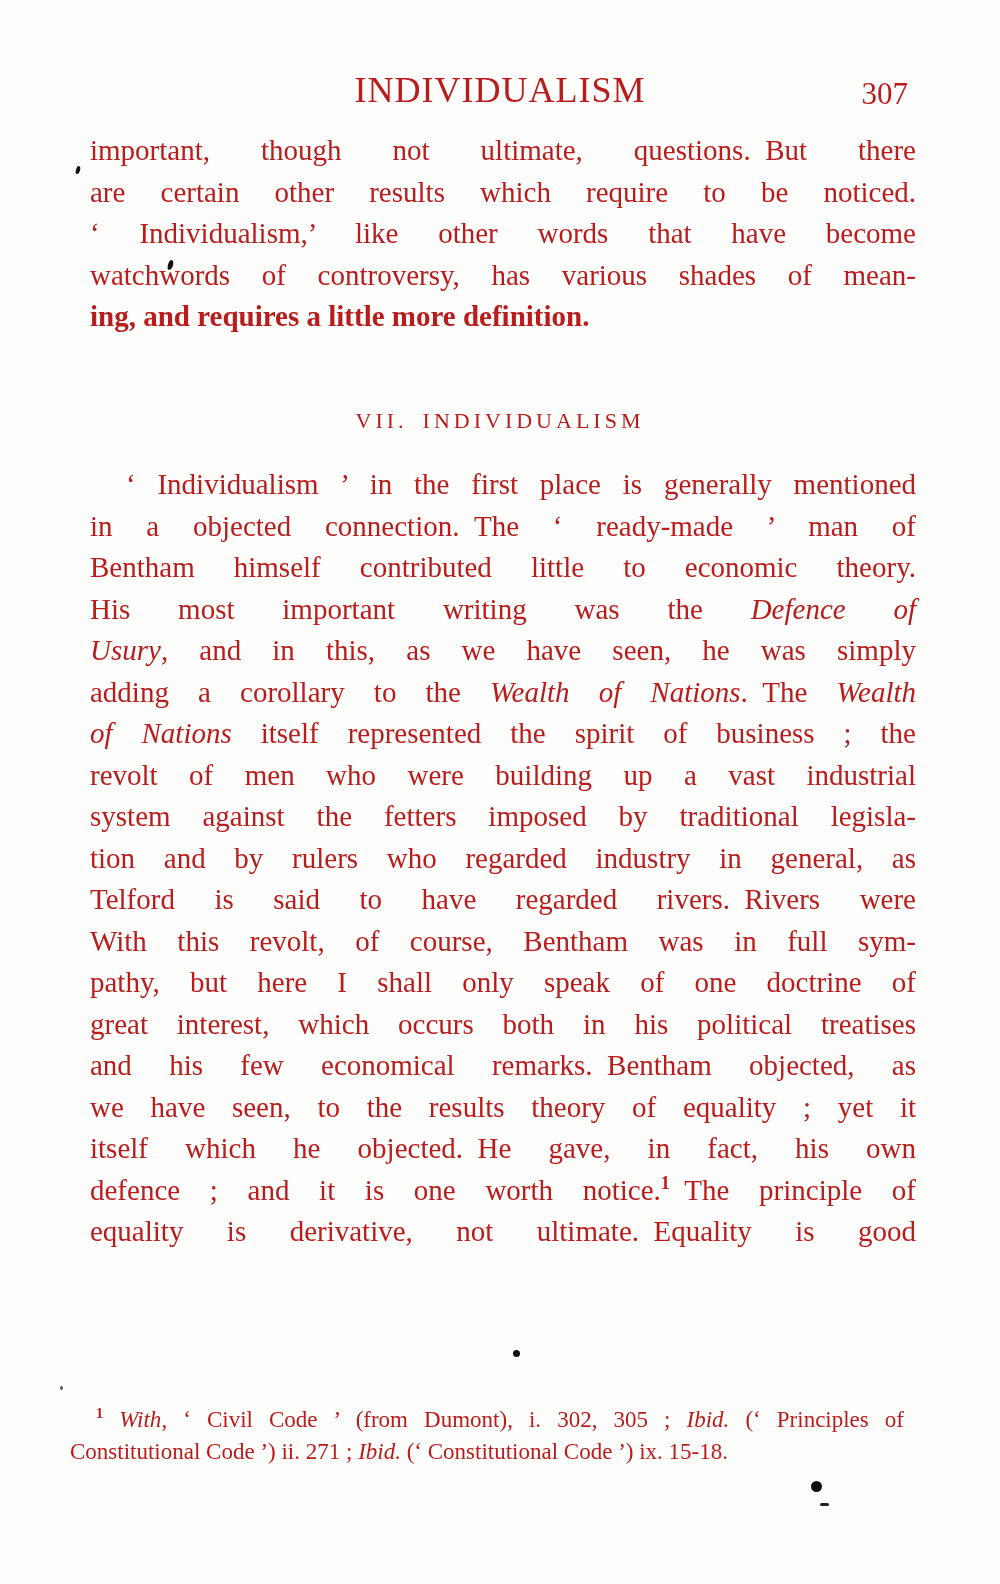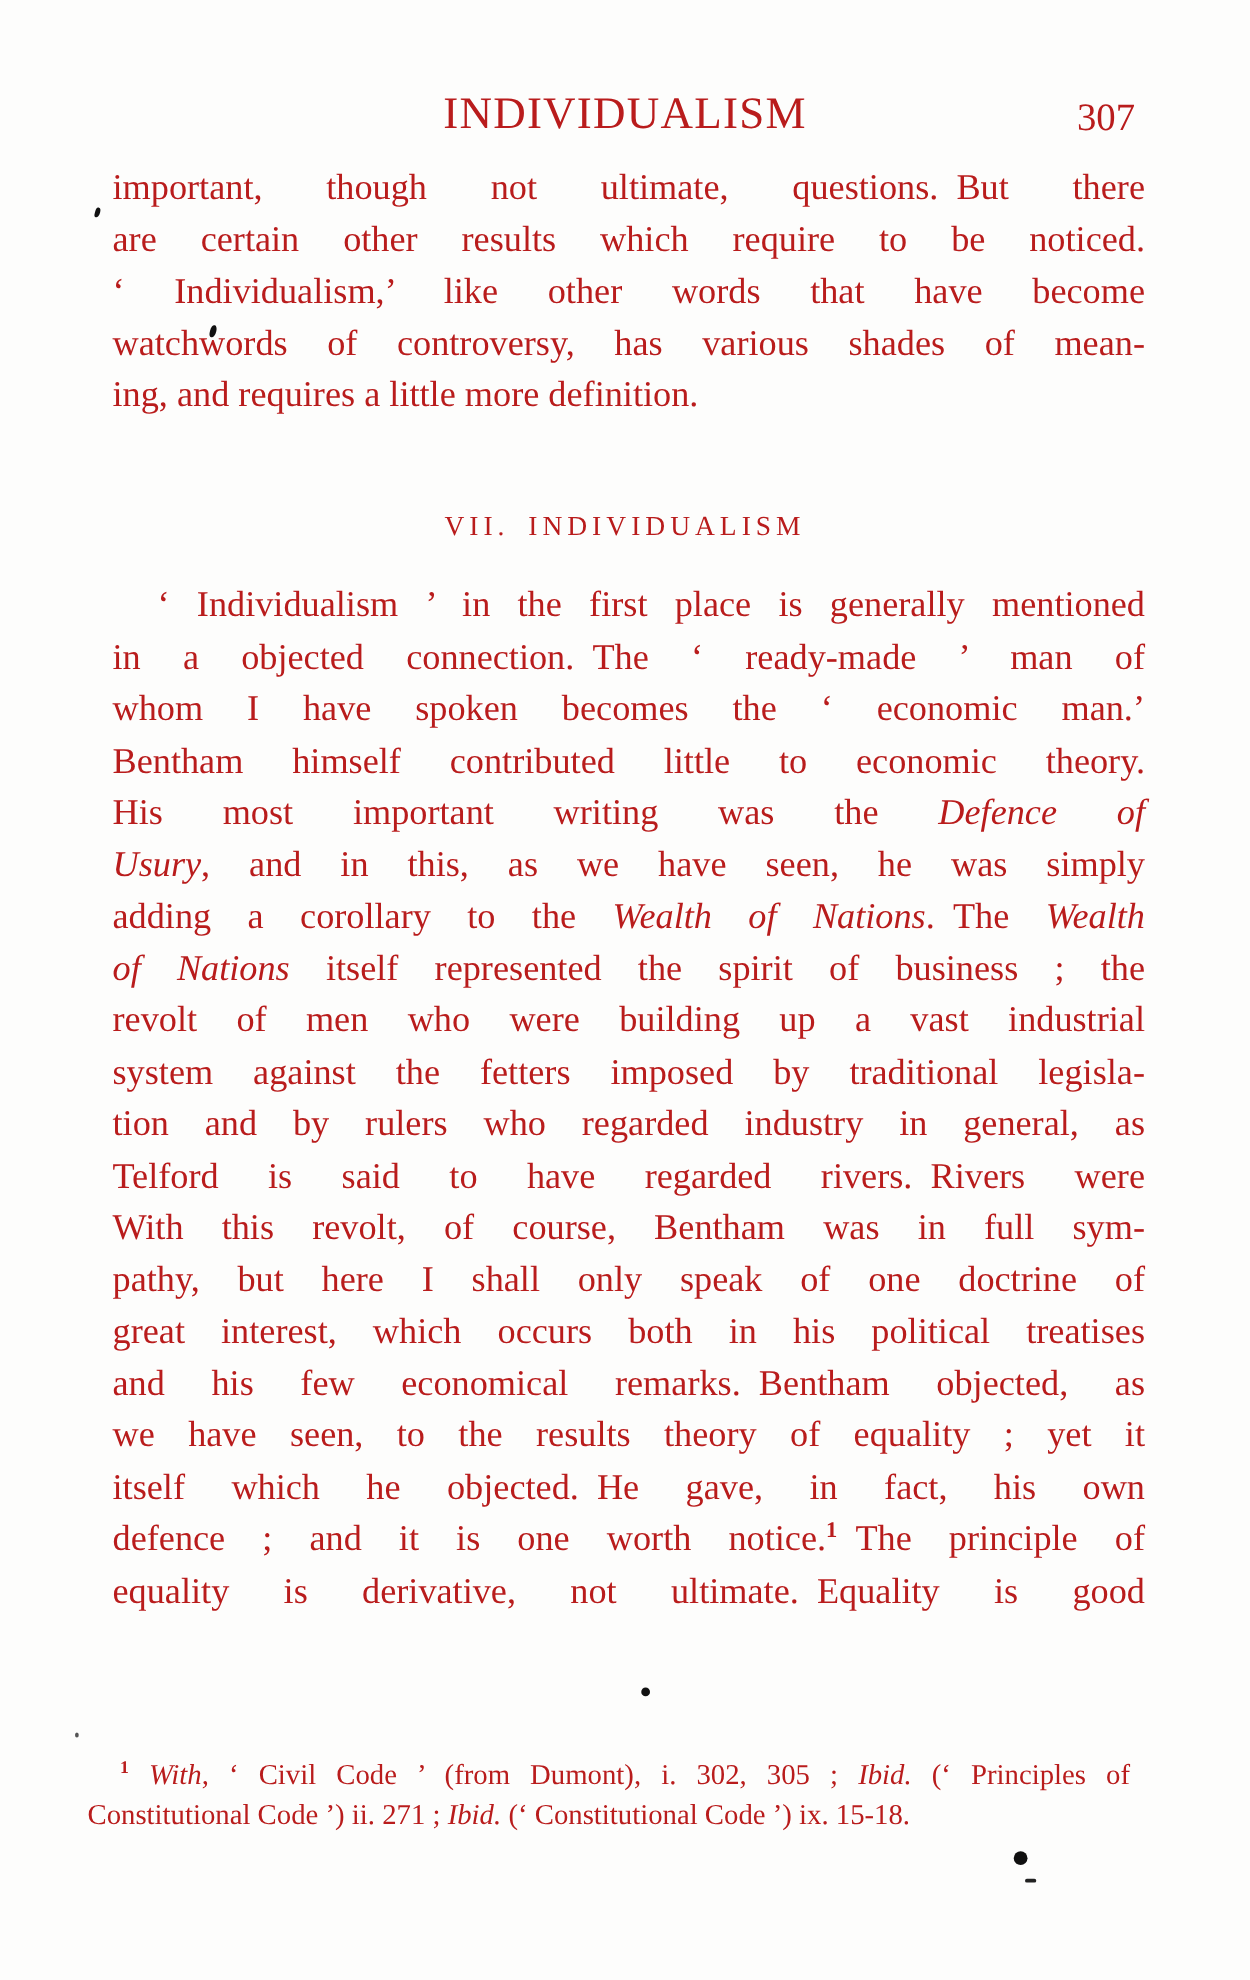--- a/index.html
+++ b/index.html
@@ -31,21 +31,21 @@
   }
   .para { position: absolute; left: 90px; width: 826px; }
   .para-1 { top: 130px; }
   .para-2 { top: 464px; }
   .line {
     font-size: 29px;
     line-height: 41.5px;
     text-align: justify;
     text-align-last: justify;
   }
-  .line.short { text-align-last: left; }
+  .line.short { text-align-last: left; font-weight: bold; }
   .line.indent { padding-left: 36px; }
   .secthead {
     position: absolute;
     top: 406px; left: 0;
     width: 1000px;
     text-align: center;
     font-size: 22px;
     line-height: 30px;
     letter-spacing: 4px;
     word-spacing: 9px;
@@ -87,21 +87,20 @@
     <div class="line">‘ Individualism,’ like other words that have become</div>
     <div class="line">watchwords of controversy, has various shades of mean-</div>
     <div class="line short">ing, and requires a little more definition.</div>
   </div>
 
   <div class="secthead">VII. INDIVIDUALISM</div>
 
   <div class="para para-2">
     <div class="line indent">‘ Individualism ’ in the first place is generally mentioned</div>
     <div class="line">in a objected connection. The ‘ ready-made ’ man of</div>
-    <div class="line">whom I have spoken becomes the ‘ economic man.’</div>
     <div class="line">Bentham himself contributed little to economic theory.</div>
     <div class="line">His most important writing was the <i>Defence of</i></div>
     <div class="line"><i>Usury</i>, and in this, as we have seen, he was simply</div>
     <div class="line">adding a corollary to the <i>Wealth of Nations</i>. The <i>Wealth</i></div>
     <div class="line"><i>of Nations</i> itself represented the spirit of business ; the</div>
     <div class="line">revolt of men who were building up a vast industrial</div>
     <div class="line">system against the fetters imposed by traditional legisla-</div>
     <div class="line">tion and by rulers who regarded industry in general, as</div>
     <div class="line">Telford is said to have regarded rivers. Rivers were</div>
     <div class="line">With this revolt, of course, Bentham was in full sym-</div>

